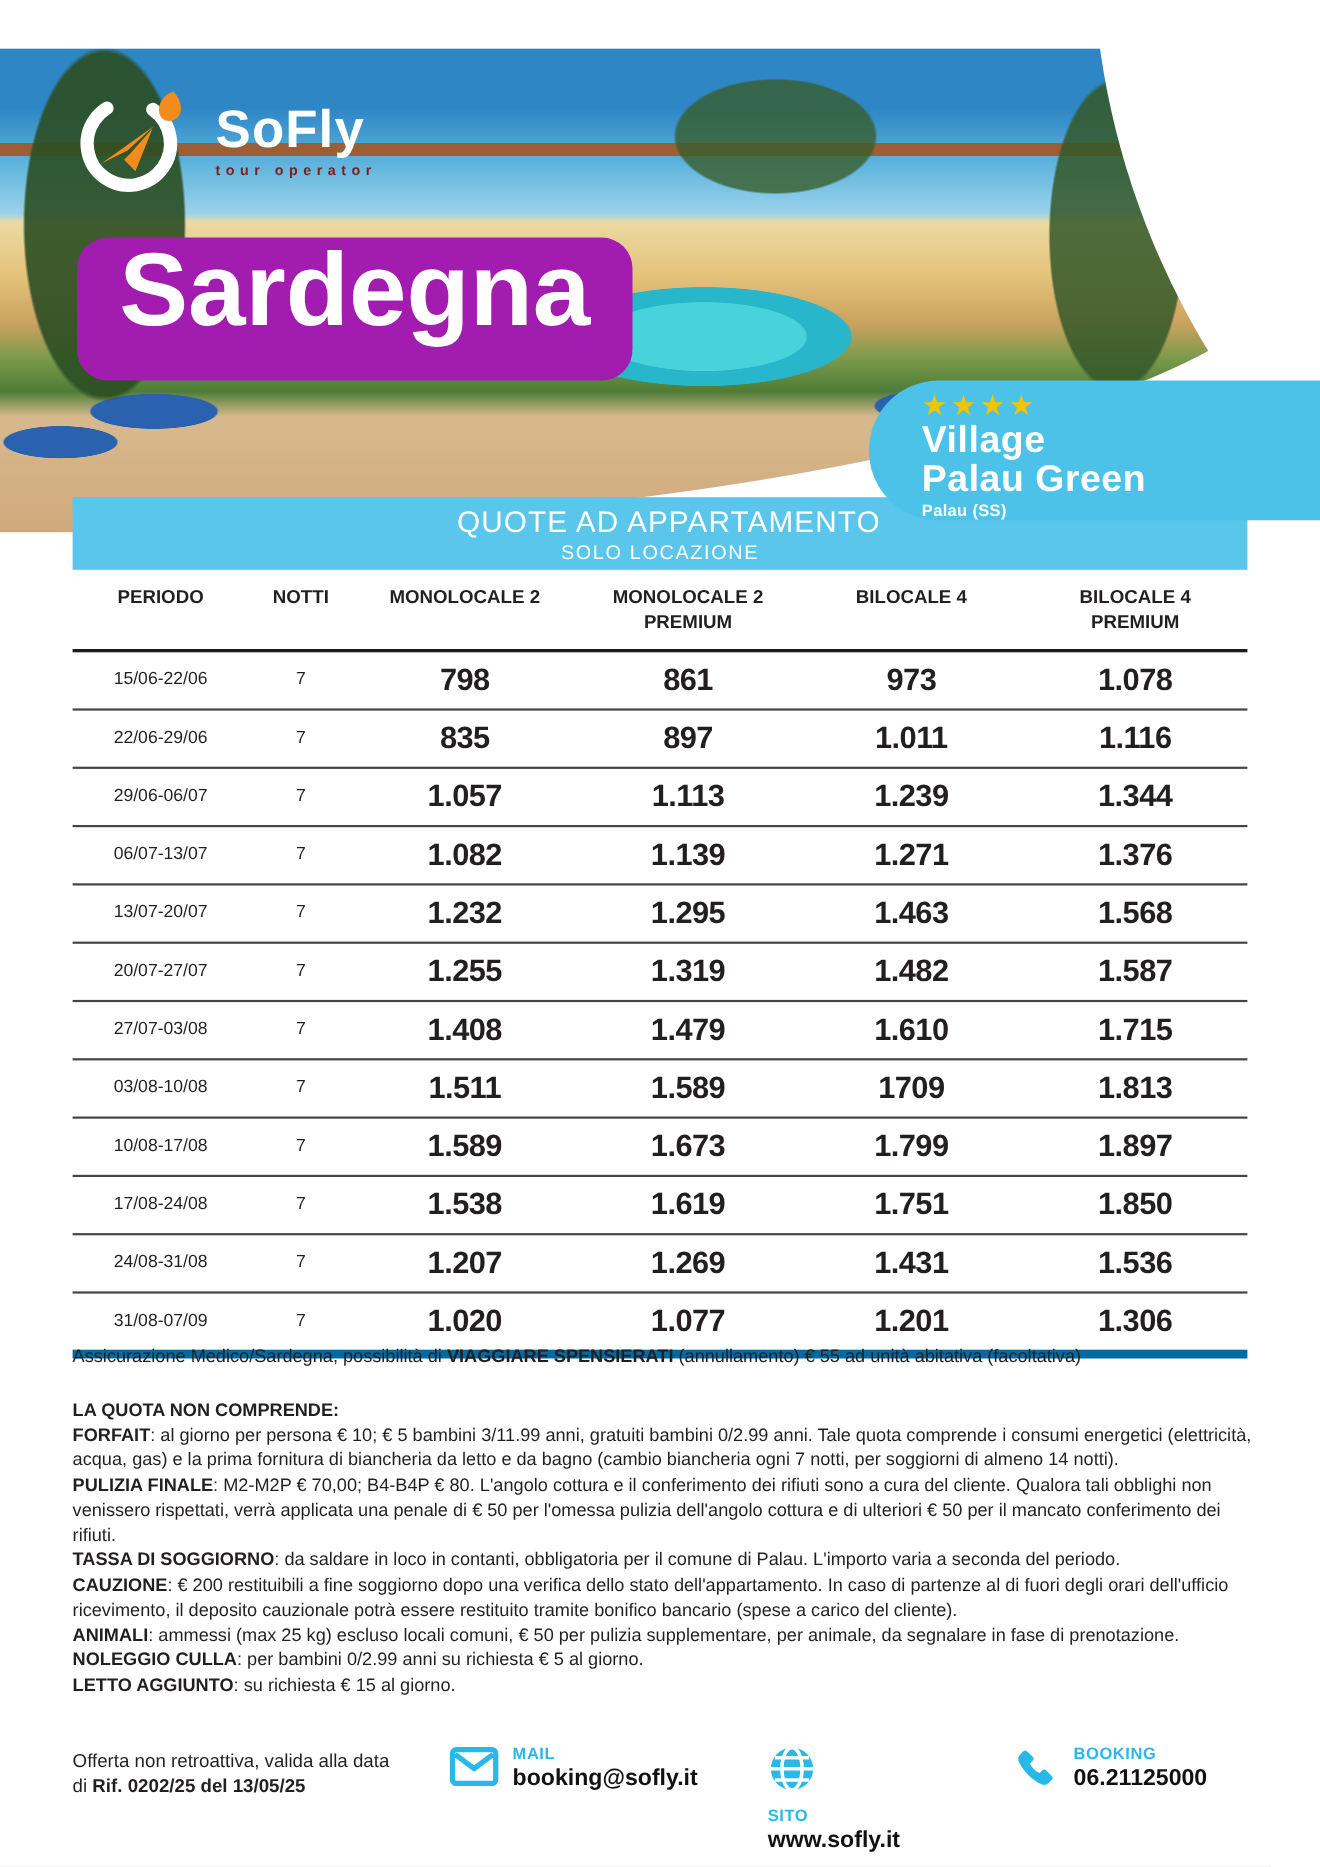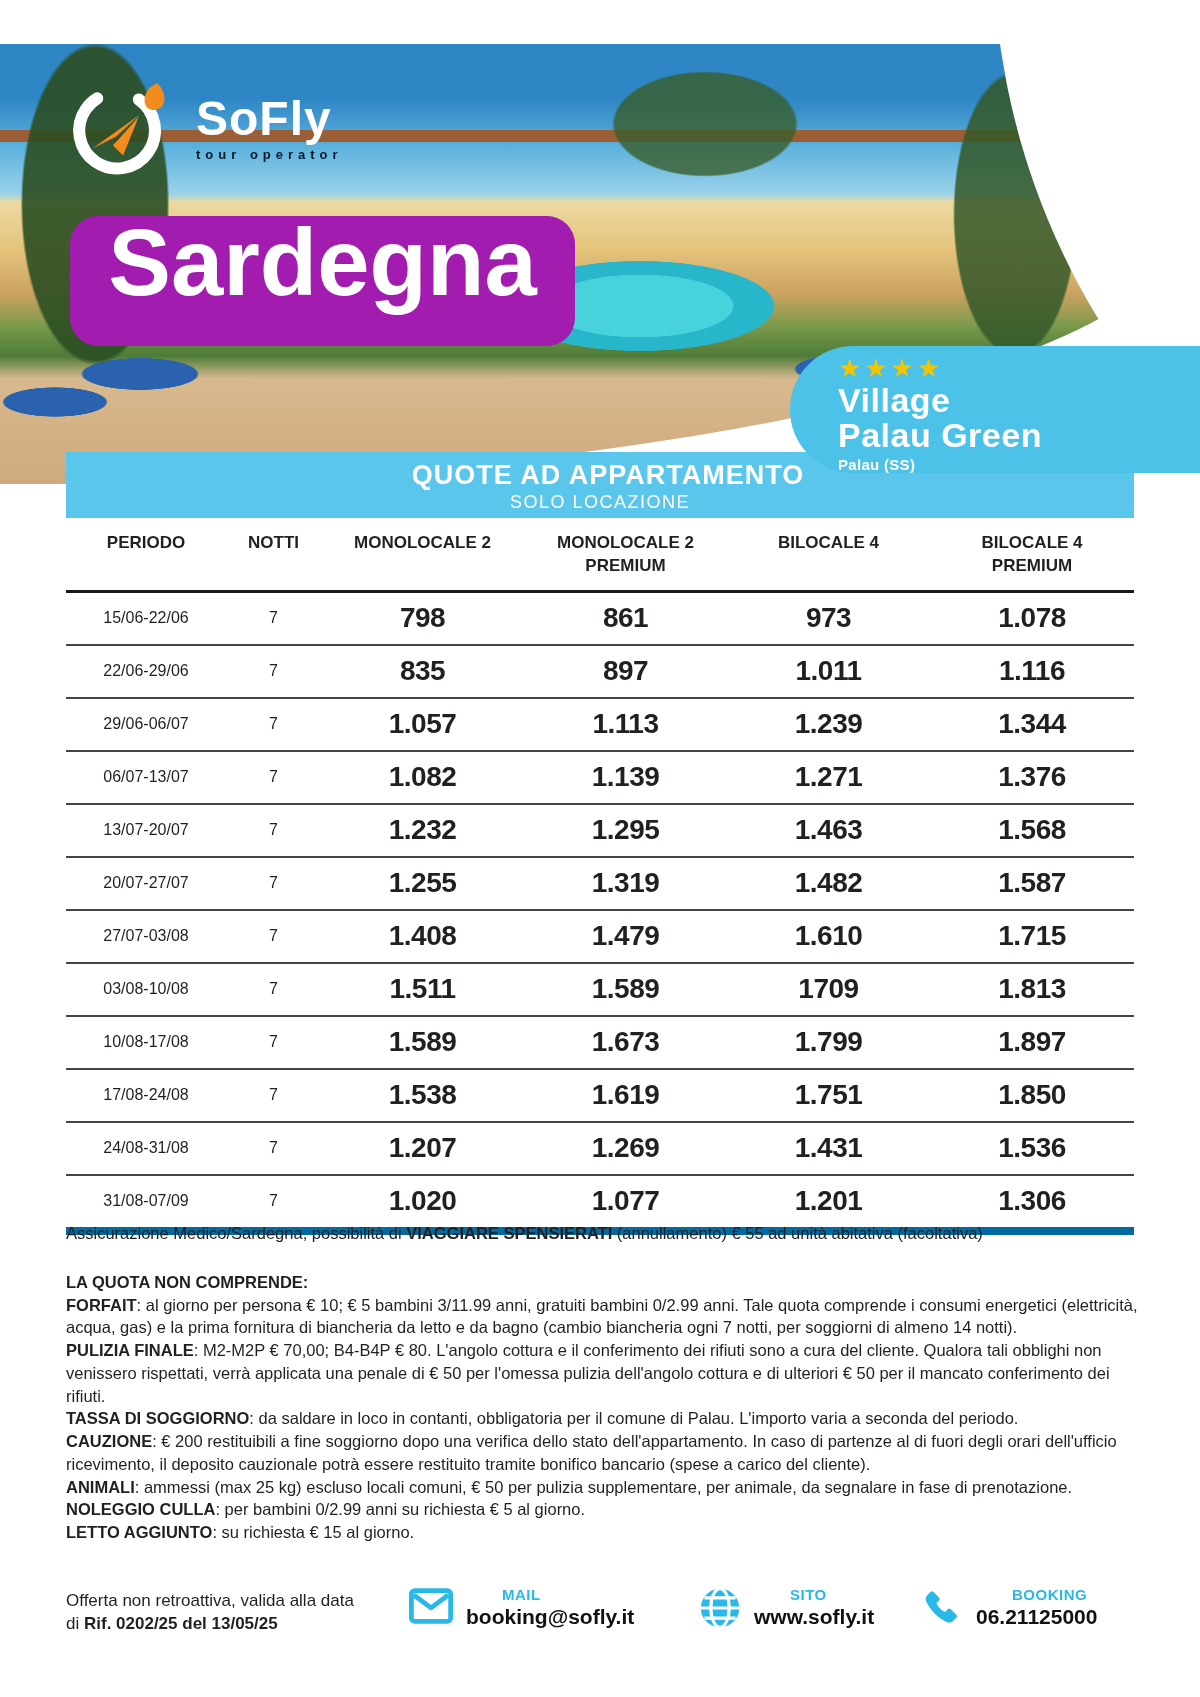--- a/index.html
+++ b/index.html
@@ -22,38 +22,38 @@
       linear-gradient(180deg, #2e86c5 0 55px, #5fb4dd 105px, #9ad2ea 150px, #ecd9a2 158px,
                       #e5c47c 205px, #cba25f 250px, #7a9a4b 282px, #4e7c38 312px,
                       #d8b98e 335px, #cfa97c 440px);}
   .corner-cut{position:absolute;left:993px;top:-820px;width:1440px;height:1440px;
     border-radius:50%;background:#ffffff;}
 
   
   .logo{position:absolute;left:68px;top:28px;display:flex;align-items:center;gap:16px;z-index:5;}
   .logo-mark svg{display:block;}
   .logo-name{font-size:48px;font-weight:700;color:#ffffff;letter-spacing:1px;line-height:1;}
-  .logo-tag{font-size:13px;font-weight:700;color:#0f172a;letter-spacing:5px;margin-top:4px;}
+  .logo-tag{font-size:13px;font-weight:700;color:#7f1d1d;letter-spacing:5px;margin-top:4px;}
 
   
   .dest-box{position:absolute;left:70px;top:172px;width:505px;height:130px;background:#a21caf;
     border-radius:28px;display:flex;align-items:flex-start;justify-content:center;z-index:5;}
   .dest-title{font-size:94px;font-weight:700;color:#ffffff;letter-spacing:0;line-height:1;}
 
   
   .prop-badge{position:absolute;left:790px;top:302px;width:410px;height:127px;background:#4CC2E9;
     border-radius:63px 0 0 63px;box-sizing:border-box;padding:8px 0 0 48px;color:#fff;z-index:6;}
   .prop-stars{font-size:26px;line-height:1.1;color:#F5C400;letter-spacing:3px;}
   .prop-name{font-size:34px;font-weight:700;line-height:1.04;letter-spacing:.5px;}
   .prop-loc{font-size:15px;font-weight:700;margin-top:3px;letter-spacing:.3px;}
 
   
   .price-banner{position:absolute;left:66px;top:452px;width:1068px;height:66px;background:#5AC6EC;
     color:#fff;text-align:center;box-sizing:border-box;padding-top:9px;}
-  .pb-title{font-size:27px;font-weight:700;letter-spacing:1px;line-height:1.1;padding-left:16px;}
+  .pb-title{font-size:27px;font-weight:400;letter-spacing:1px;line-height:1.1;padding-left:16px;}
   .pb-sub{font-size:18px;font-weight:400;letter-spacing:1.5px;line-height:1.25;}
 
   .ptable{position:absolute;left:66px;top:518px;width:1068px;}
   .thead,.trow{display:grid;grid-template-columns:160px 95px 203px 203px 203px 204px;}
   .thead{border-bottom:3px solid #1b1b1b;padding:14px 0 12px;}
   .hcell{text-align:center;font-size:17px;font-weight:700;line-height:1.35;color:#231F20;}
   .trow{height:51px;align-items:center;border-bottom:2px solid #454545;}
   .trow:last-child{border-bottom:8px solid #0369a1;}
   .tcell{text-align:center;color:#231F20;}
   .tcell.c0{font-size:16px;}
@@ -64,24 +64,24 @@
   .notes{position:absolute;left:66px;top:1222px;width:1072px;font-size:16.5px;line-height:1.38;}
   .notes b{font-weight:700;}
   .notes .gap{height:26px;}
   .note-p{margin:0;}
 
   
   .footer{position:absolute;left:0;top:1584px;width:1183px;height:80px;padding-left:40px;}
   .disclaimer{position:absolute;left:66px;top:6px;width:290px;font-size:17px;line-height:1.35;}
   .contact{position:absolute;display:flex;align-items:flex-start;gap:12px;}
   .contact.mail{left:408px;top:2px;}
-  .contact.sito{left:698px;top:2px;}
+  .contact.sito{left:698px;top:2px;flex-direction:column;}
   .contact.phone{left:922px;top:2px;}
   .c-icon svg{display:block;}
-  .c-label{font-size:15px;font-weight:700;color:#29B9E8;letter-spacing:.5px;line-height:1.2;margin-left:36px;}
+  .c-label{font-size:15px;font-weight:700;color:#29B9E8;letter-spacing:.5px;line-height:1.2;}
   .c-value{font-size:21px;font-weight:700;color:#111;line-height:1.25;}
 </style>
 </head>
 <body>
 
 <div class="page">
 
   <div class="hero">
     <div class="hero-photo"></div>
     <div class="corner-cut"></div>

